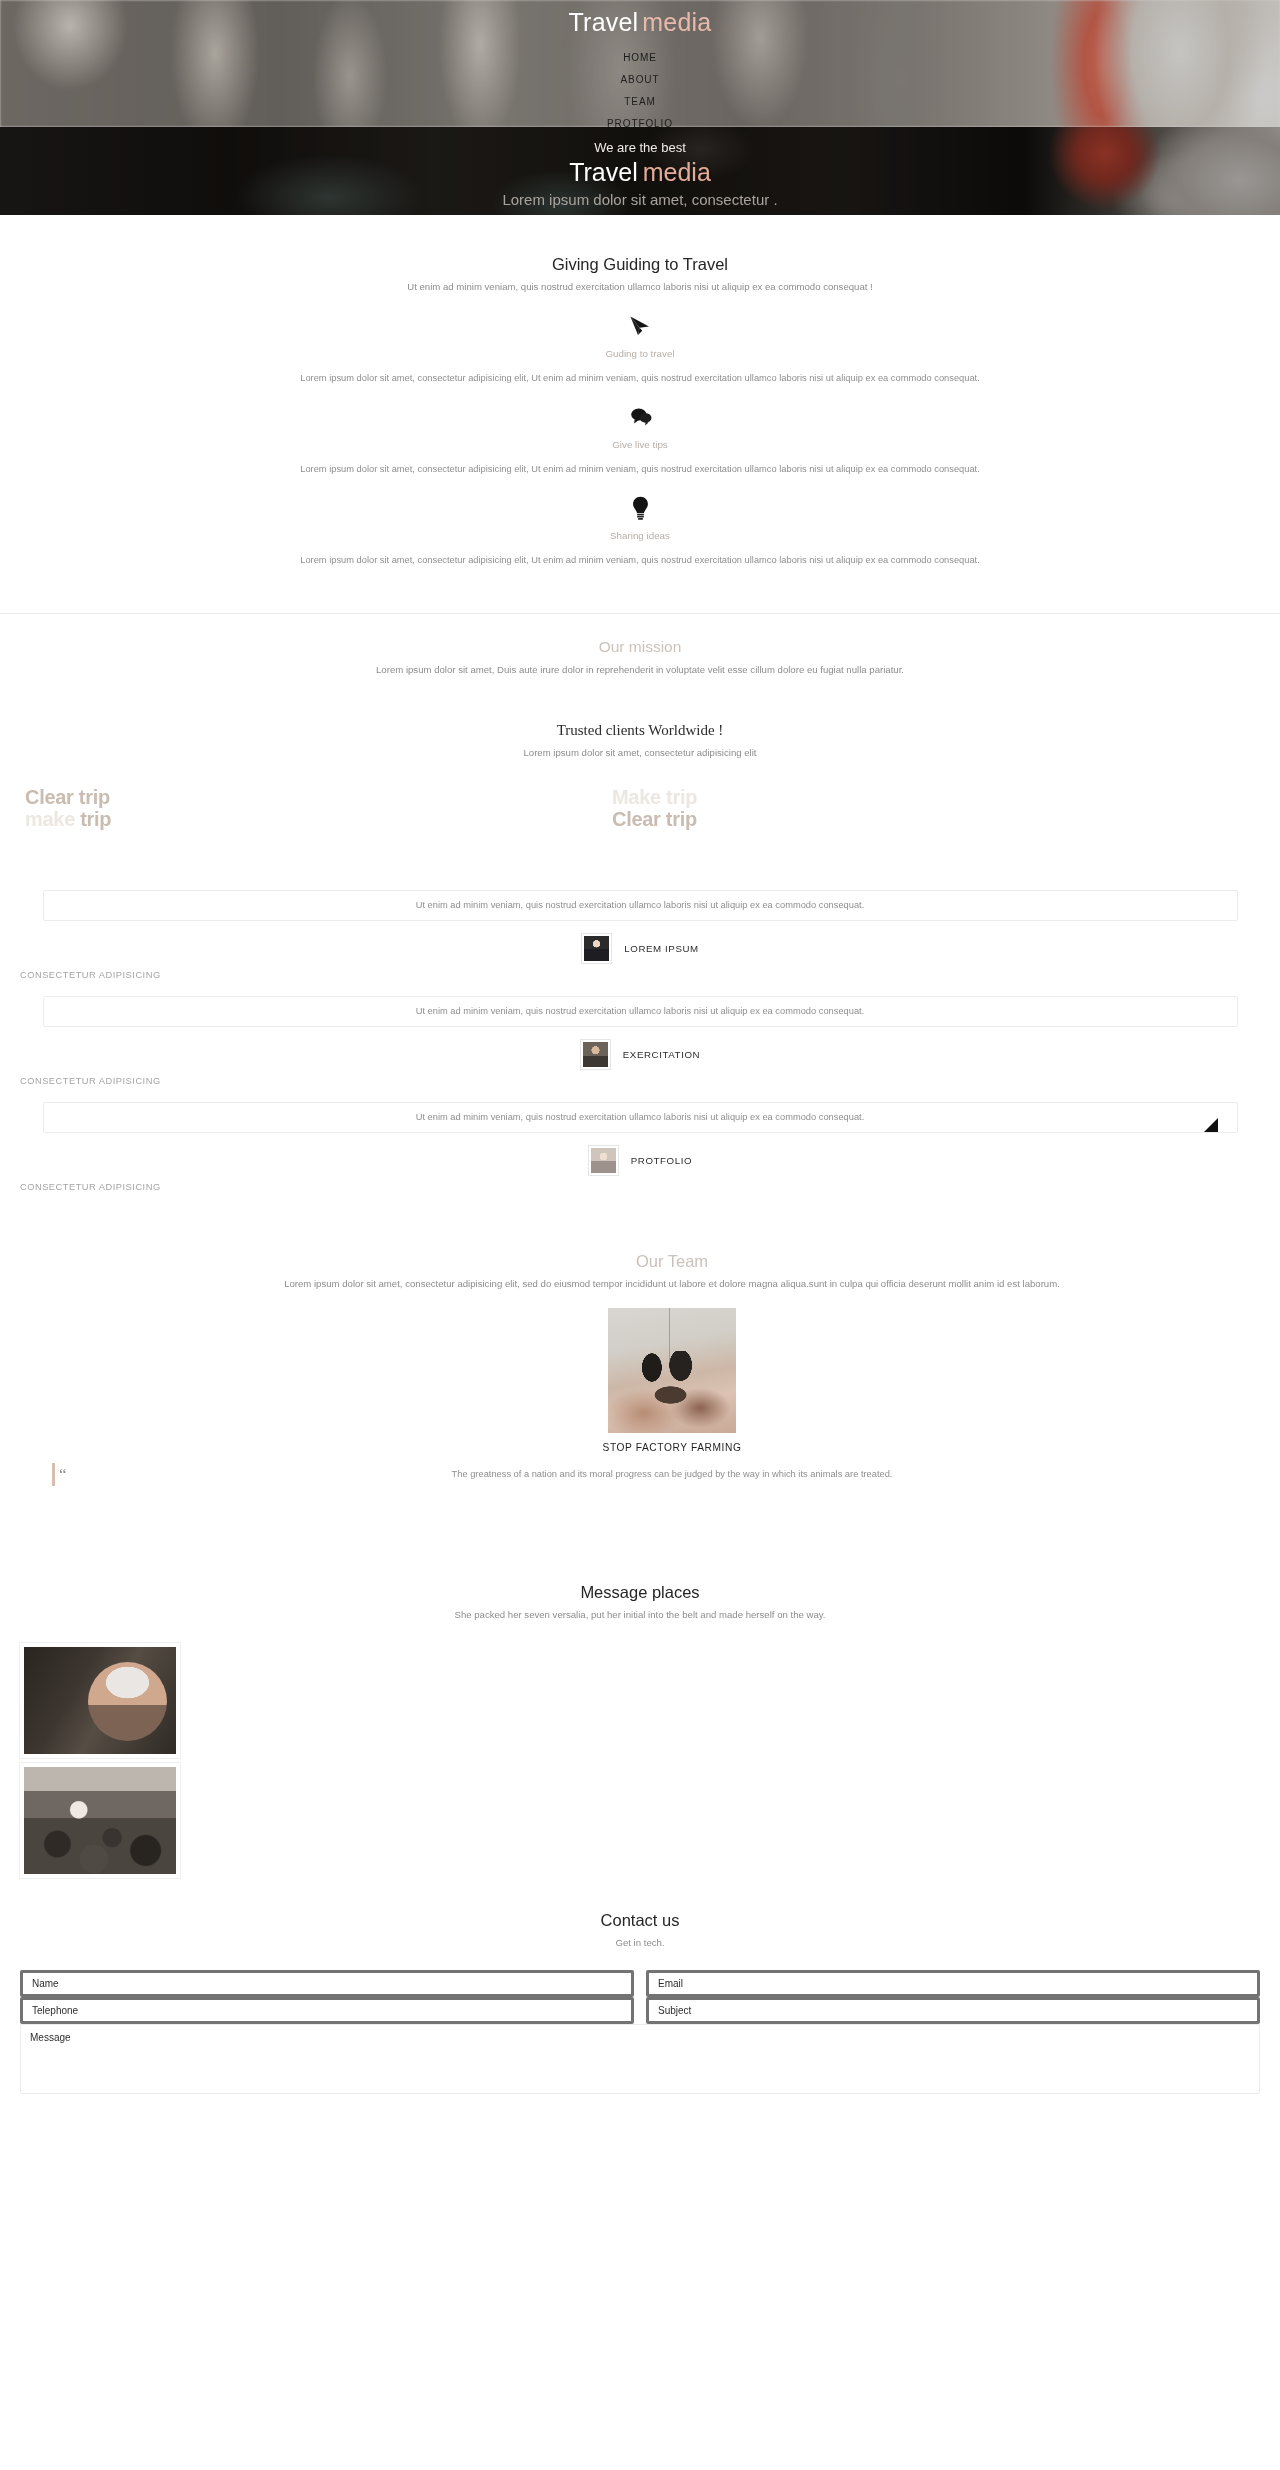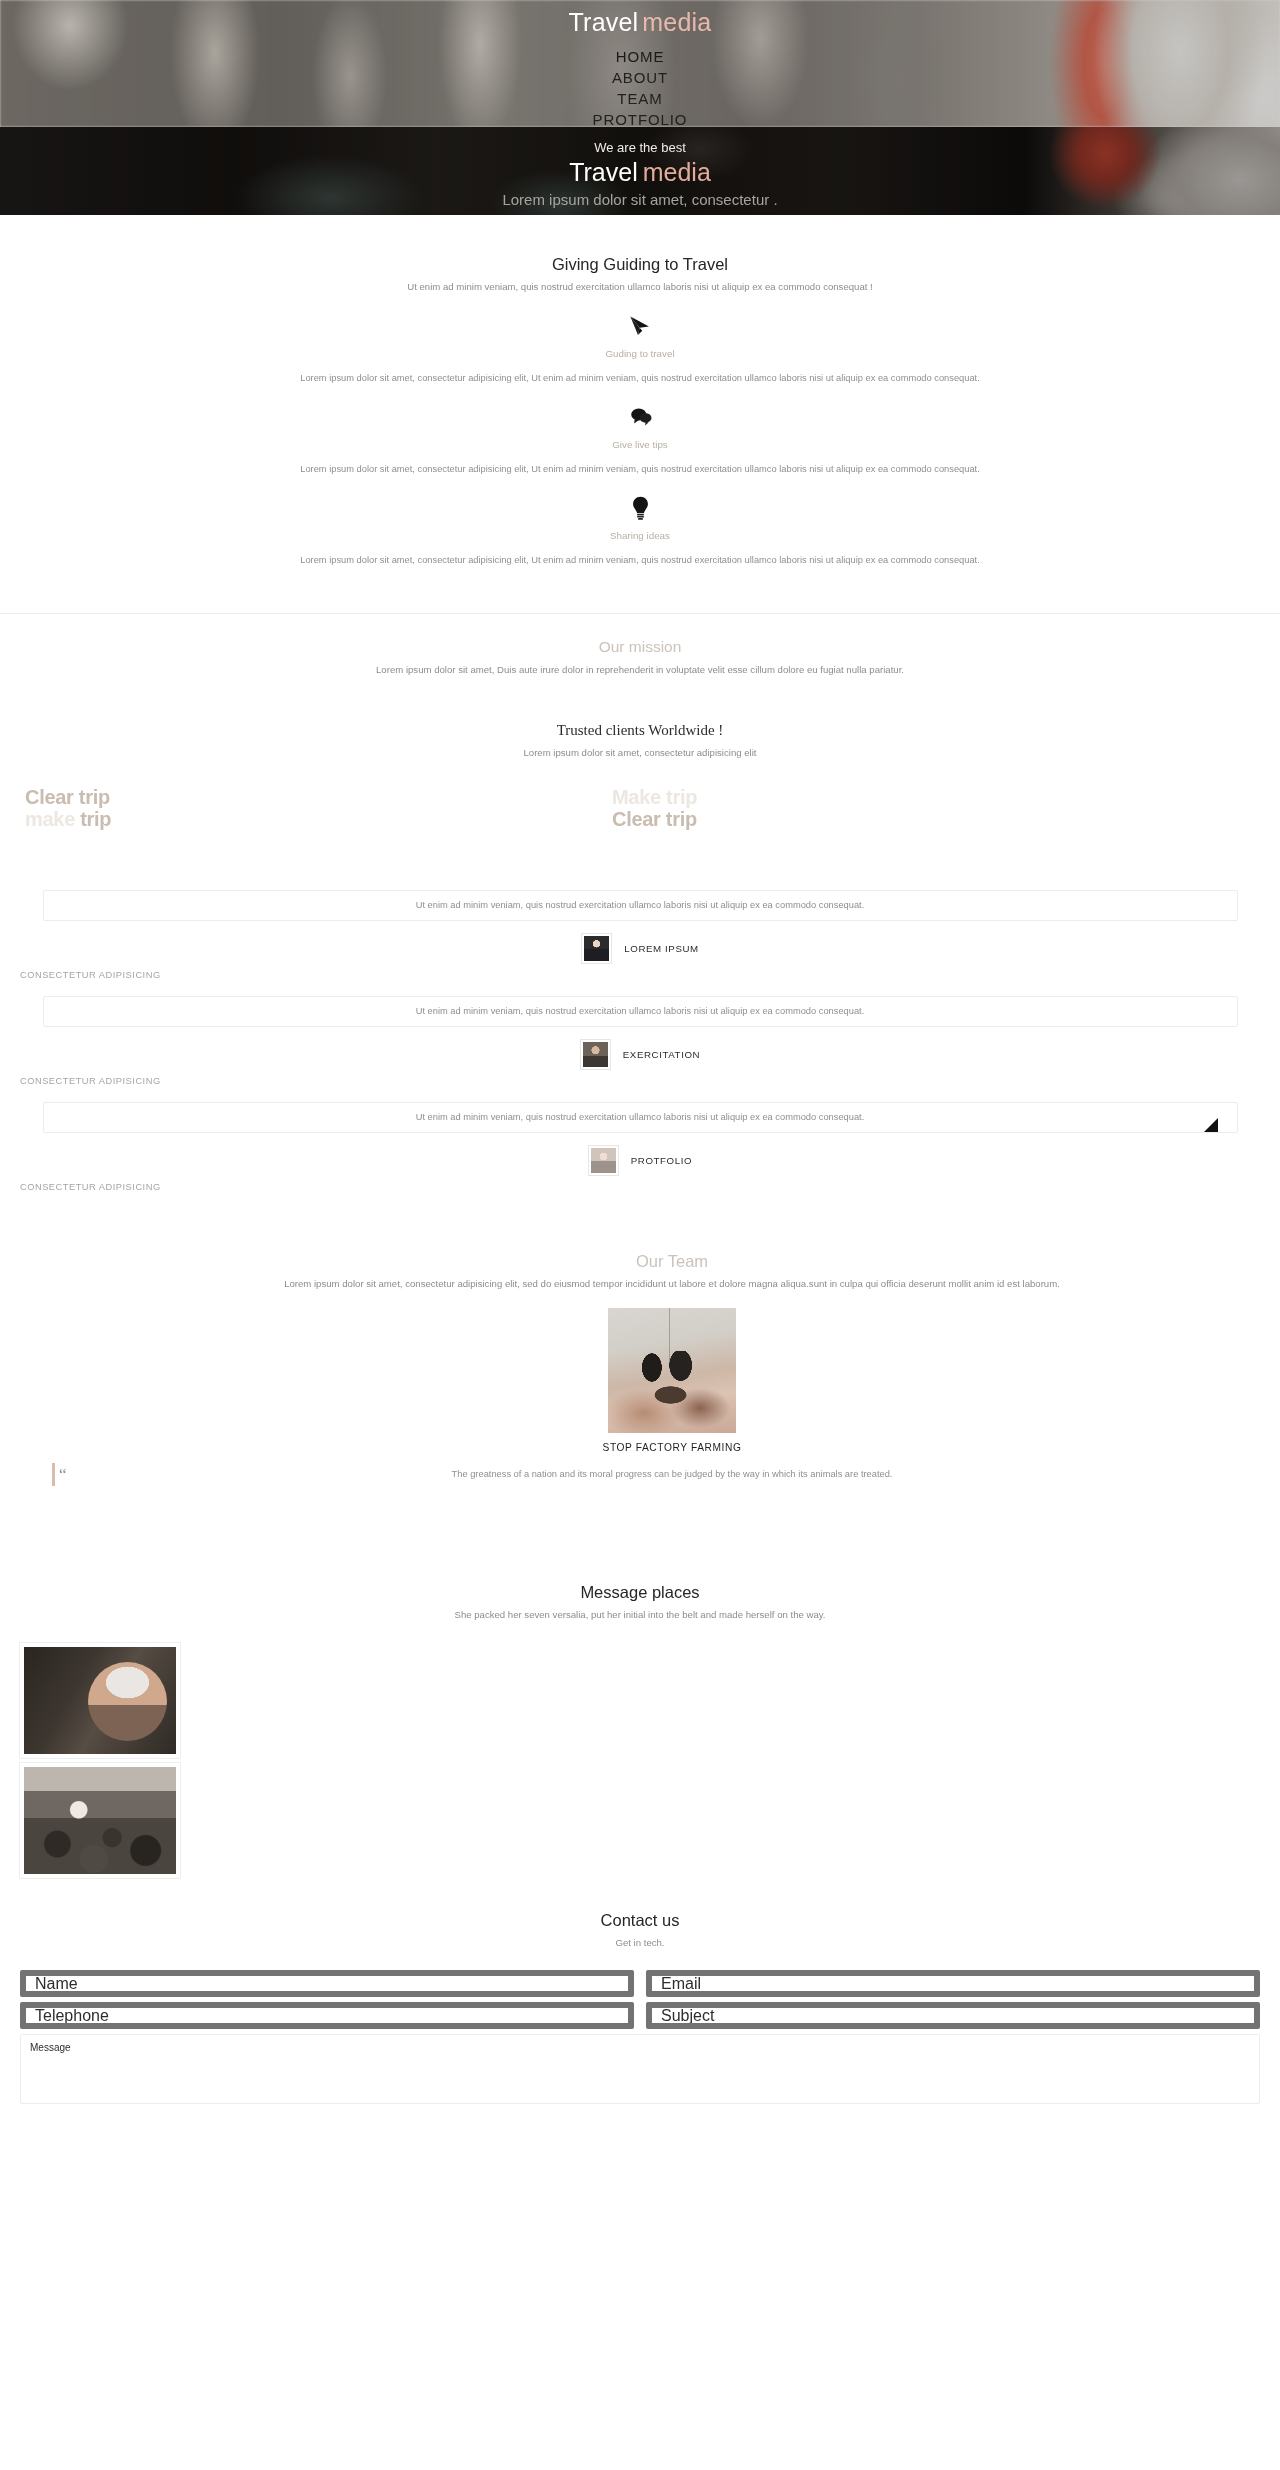--- a/index.html
+++ b/index.html
@@ -54,21 +54,21 @@
   }
   .brand .b1 { color: #ffffff; }
   .brand .b2 { color: #e8b9ab; margin-left: 4px; }
   .main-nav {
     list-style: none;
     margin-top: 9px;
   }
   .main-nav li { line-height: 19px; }
   .nav-link {
     display: inline-block;
-    font-size: 15px;
+    font-size: 10px;
     letter-spacing: 0.9px;
     color: #20201f;
     text-decoration: none;
     padding: 1px 4px;
   }
   .nav-link.is-active { color: #1a1a1a; }
 
   
   .hero {
     position: relative;
@@ -343,29 +343,28 @@
   .contact .sec-title { font-size: 16.5px; }
   .form-grid {
     margin-top: 20px;
     display: grid;
     grid-template-columns: 1fr 1fr;
     gap: 0px 12px;
   }
   .field {
     width: 100%;
     height: 27px;
-    border: 6px solid #737373;
+    border: 3px solid #737373;
     border-radius: 2px;
     background: #fff;
     font-family: "Liberation Sans", sans-serif;
-    font-size: 16px;
+    font-size: 10px;
     color: #2d2d2d;
     padding: 0 9px;
     outline: none;
-    margin-bottom: 5px;
   }
   .field::placeholder { color: #2d2d2d; opacity: 1; }
   .textarea-wrap { grid-column: 1 / -1; position: relative; }
   .field-area {
     width: 100%;
     height: 70px;
     border: 1px solid #ececec;
     border-radius: 2px;
     background: #fff;
     font-family: "Liberation Sans", sans-serif;

